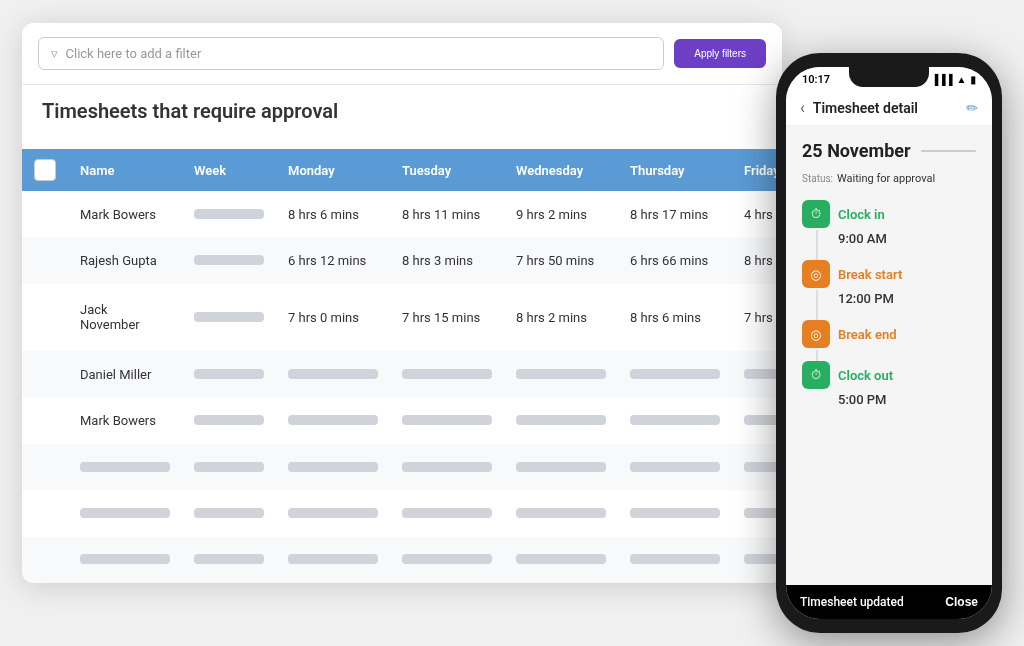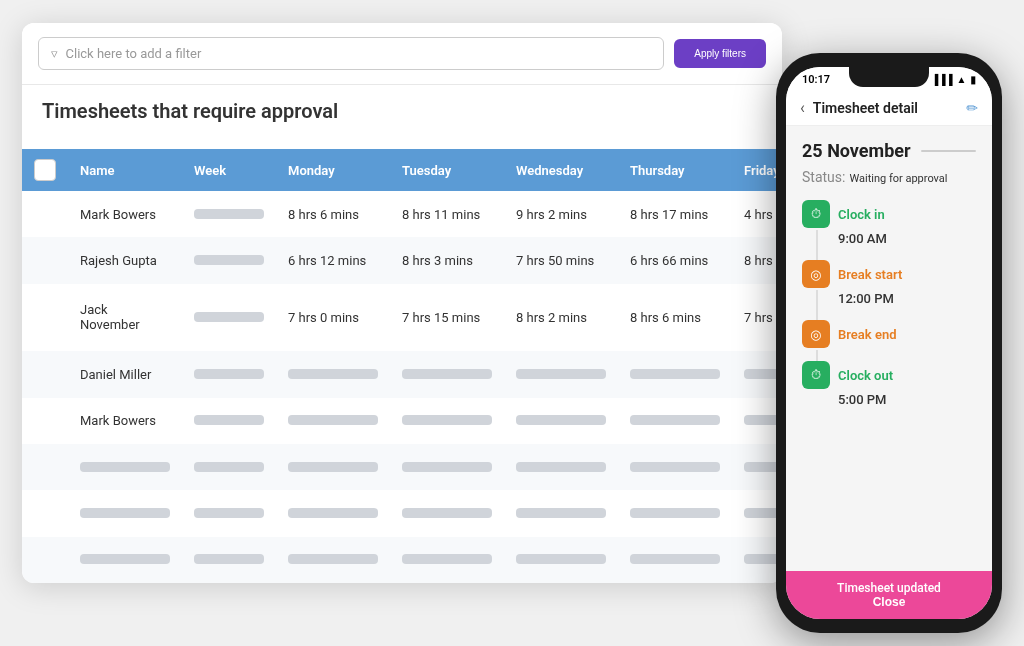--- a/index.html
+++ b/index.html
@@ -172,21 +172,21 @@
       padding: 14px 16px;
       background: #f5f5f5;
     }
     .date-row {
       display: flex; align-items: center; gap: 10px;
       margin-bottom: 6px;
     }
     .date-text { font-size: 18px; font-weight: 700; color: #222; }
     .date-line { flex: 1; height: 2px; background: #ccc; border-radius: 2px; }
     .status-row { margin-bottom: 14px; }
-    .status-label { font-size: 14px; color: #888; margin-top: 46px; }
+    .status-label { font-size: 10px; color: #888; margin-top: 46px; }
     .status-value { font-size: 11px; color: #333; }
 
     .timeline-item {
       display: flex;
       flex-direction: column;
       margin-bottom: 10px;
       position: relative;
     }
     .timeline-item::before {
       content: '';
@@ -211,24 +211,23 @@
       flex-shrink: 0;
     }
     .tl-icon-green { background: #27ae60; color: #fff; }
     .tl-icon-orange { background: #e67e22; color: #fff; }
     .tl-label { font-size: 13px; font-weight: 600; }
     .tl-label-green { color: #27ae60; }
     .tl-label-orange { color: #e67e22; }
     .tl-time { font-size: 13px; color: #333; font-weight: 500; padding-left: 36px; margin-bottom: 4px; }
 
     .phone-footer {
-      background: #ec4899;
+      background: #000000;
       display: flex; align-items: center; justify-content: space-between;
       padding: 10px 14px;
-      flex-direction: column;
     }
     .footer-msg { color: #fff; font-size: 12px; font-weight: 500; }
     .close-btn {
       background: transparent;
       border: none;
       color: #fff;
       font-size: 12px;
       font-weight: 600;
       cursor: pointer;
     }

